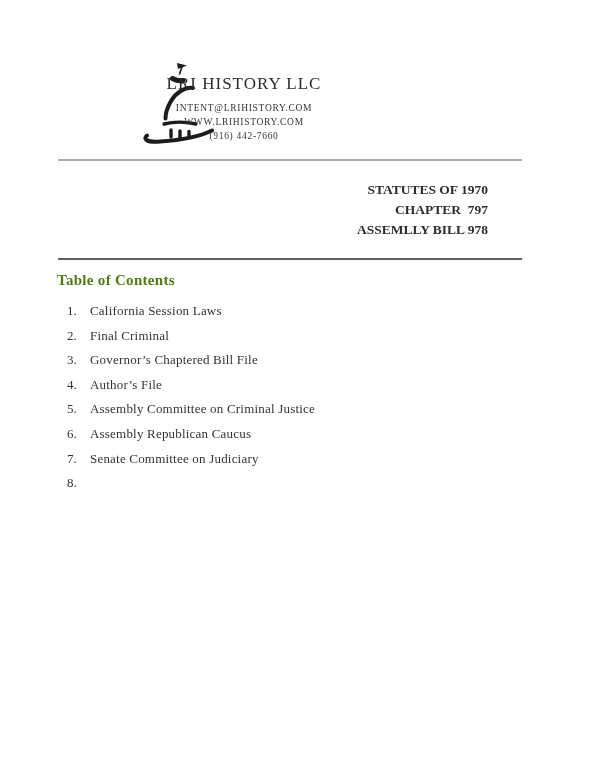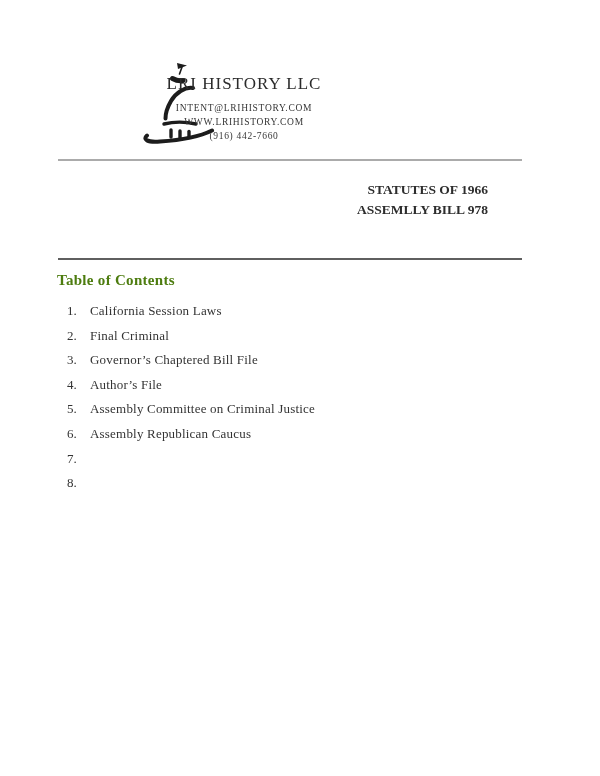--- a/index.html
+++ b/index.html
@@ -108,21 +108,22 @@
       <div class="company">LRI HISTORY LLC</div>
       <div class="contact-line">INTENT@LRIHISTORY.COM</div>
       <div class="contact-line">WWW.LRIHISTORY.COM</div>
       <div class="contact-line">(916) 442-7660</div>
     </div>
   </header>
 
   <div class="rule rule-top"></div>
 
   <div class="reference">
-    <div class="ref-line">STATUTES OF 1966</div>
+    <div class="ref-line">STATUTES OF 1970</div>
+    <div class="ref-line">CHAPTER  797</div>
     <div class="ref-line">ASSEMLLY BILL 978</div>
   </div>
 
   <div class="rule rule-mid"></div>
 
   <h1 class="toc-title">Table of Contents</h1>
 
   <ol class="toc-list">
       <li>
         <span class="toc-num">1.</span>
@@ -143,19 +144,20 @@
       <li>
         <span class="toc-num">5.</span>
         <span class="toc-label">Assembly Committee on Criminal Justice</span>
       </li>
       <li>
         <span class="toc-num">6.</span>
         <span class="toc-label">Assembly Republican Caucus</span>
       </li>
       <li>
         <span class="toc-num">7.</span>
+        <span class="toc-label">Senate Committee on Judiciary</span>
       </li>
       <li>
         <span class="toc-num">8.</span>
       </li>
     </ol>
 
 </div>
 
 </body></html>

